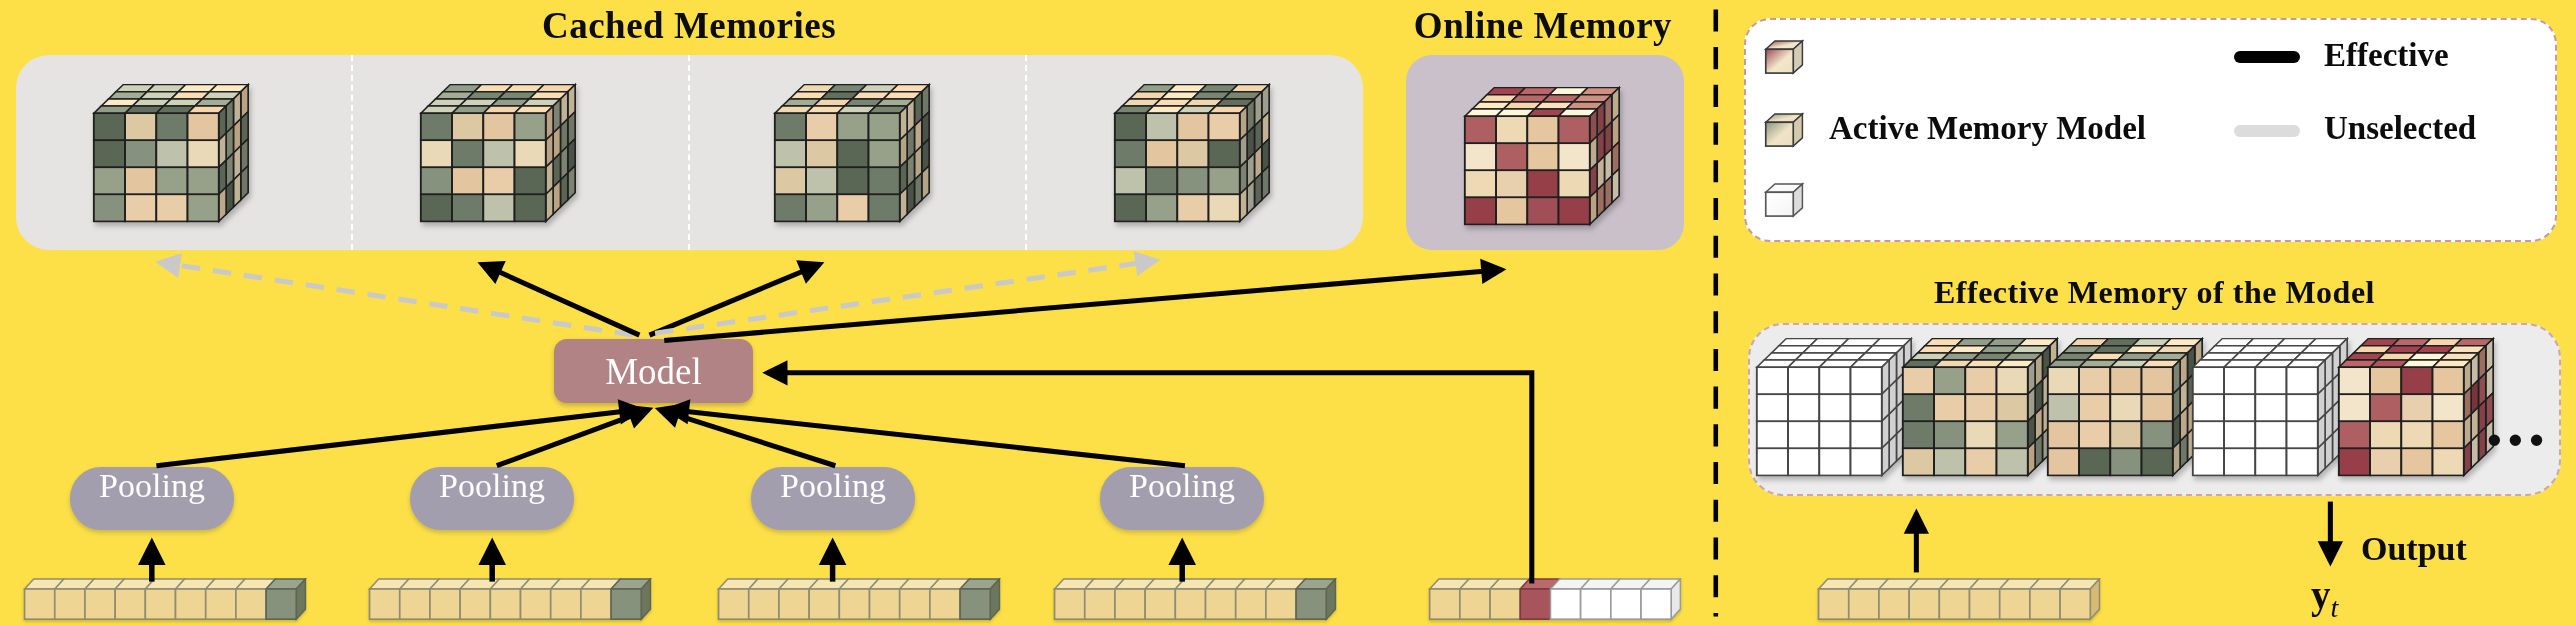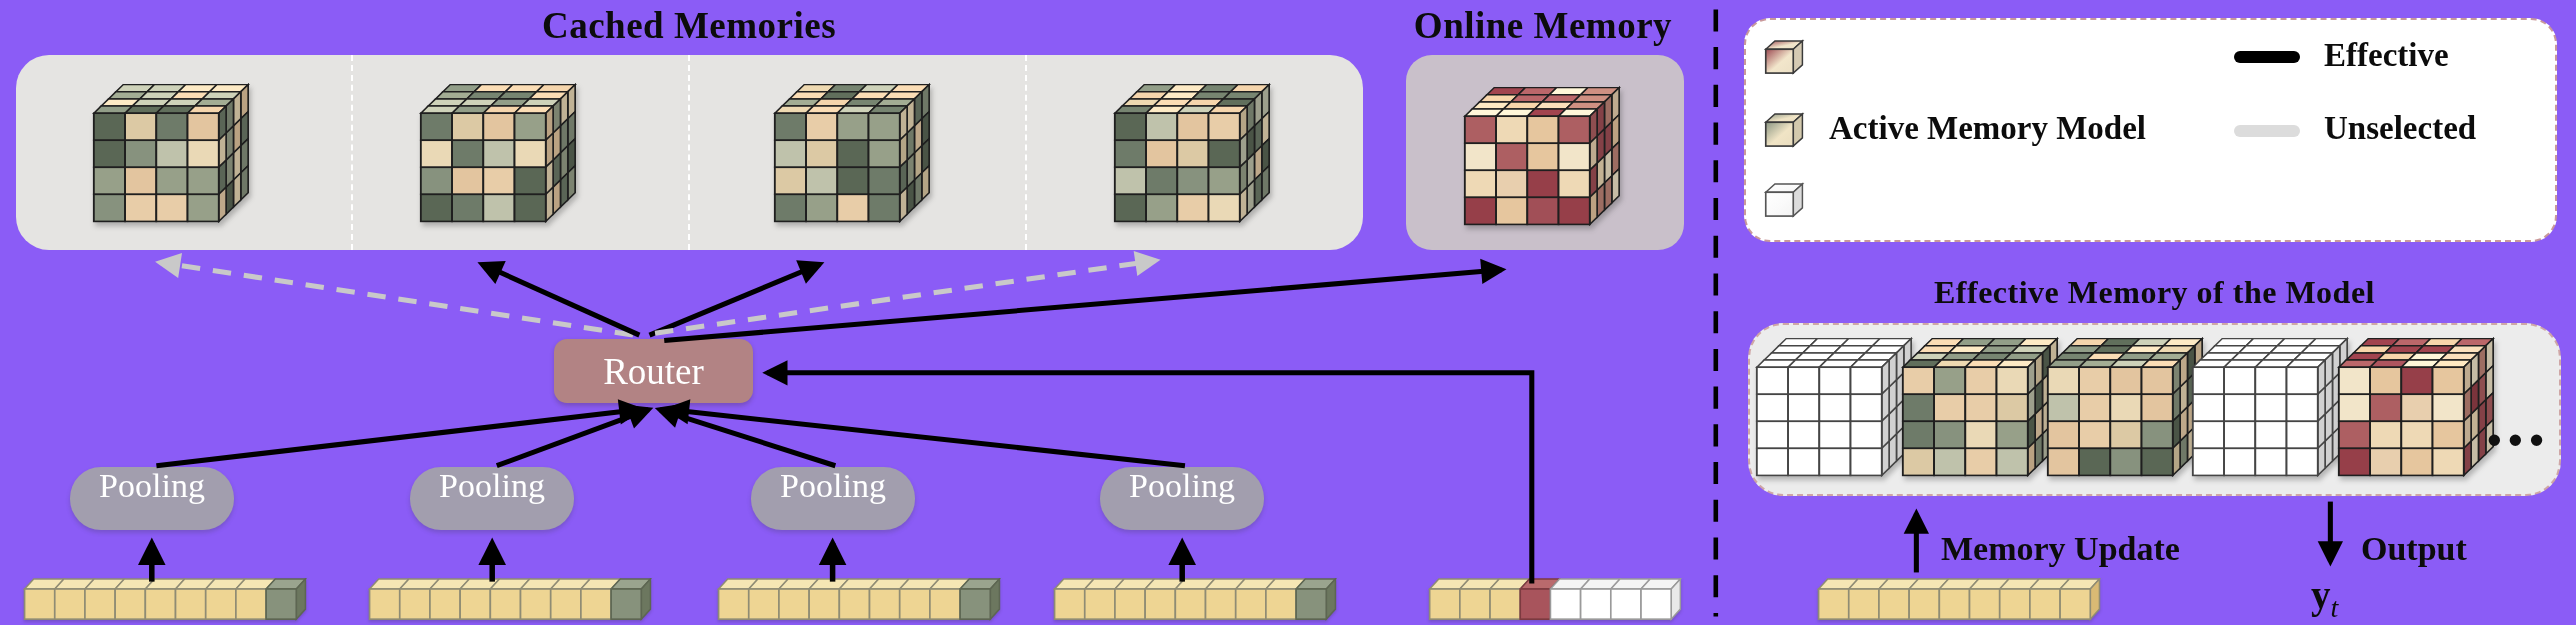--- a/index.html
+++ b/index.html
@@ -1,16 +1,16 @@
 <!DOCTYPE html>
 <html style="font-size:14.7px"><head>
 <meta charset="utf-8">
 <style>
   html,body{margin:0;padding:0;background:#ffffff;}
-  .canvas{position:relative;width:2576px;height:626px;background:#8b5cf6;overflow:hidden;
+  .canvas{position:relative;width:2576px;height:626px;background:#fde047;overflow:hidden;
           font-family:"Liberation Serif","DejaVu Serif",serif;}
   .abs{position:absolute;}
   .title{font-size:37px;font-weight:600;color:#0c0c0c;text-align:center;letter-spacing:0.5px;}
   .box{position:absolute;border-radius:28px;}
   .cached-box{left:15.6px;top:55px;width:1347px;height:195px;background:#e5e4e2;border-radius:33px;display:flex;}
   .cached-section{flex:1 1 0;height:100%;}
   .cached-section.sep{border-right:2.8px dashed #ffffff;}
   .online-box{left:1406px;top:55px;width:278px;height:195px;background:#c9c0ca;border-radius:26px;}
   .router{left:554px;top:339px;width:199px;height:64px;background:#b28384;border-radius:13px;
           display:flex;align-items:center;justify-content:center;color:#fff;font-size:37px;
@@ -296,21 +296,21 @@
         <rect x="36" y="106" width="34" height="34" fill="#e8cfae" stroke="#1f1f1f" stroke-width="2"></rect>
         <rect x="70" y="106" width="34" height="34" fill="#963f49" stroke="#1f1f1f" stroke-width="2"></rect>
         <rect x="104" y="106" width="34" height="34" fill="#eed9b5" stroke="#1f1f1f" stroke-width="2"></rect>
         <rect x="2" y="140" width="34" height="34" fill="#963f49" stroke="#1f1f1f" stroke-width="2"></rect>
         <rect x="36" y="140" width="34" height="34" fill="#e6c69e" stroke="#1f1f1f" stroke-width="2"></rect>
         <rect x="70" y="140" width="34" height="34" fill="#a14f57" stroke="#1f1f1f" stroke-width="2"></rect>
         <rect x="104" y="140" width="34" height="34" fill="#963f49" stroke="#1f1f1f" stroke-width="2"></rect>
       </svg></div>
 
   <div class="router abs">
-    <span>Router</span>
+    <span>Model</span>
   </div>
   <div class="pooling" style="left:70px;">
       <span>Pooling</span>
     </div>
   <div class="pooling" style="left:410px;">
       <span>Pooling</span>
     </div>
   <div class="pooling" style="left:751px;">
       <span>Pooling</span>
     </div>
@@ -711,21 +711,20 @@
         <rect x="36" y="106" width="34" height="34" fill="#eed9b5" stroke="#1f1f1f" stroke-width="2"></rect>
         <rect x="70" y="106" width="34" height="34" fill="#eed9b5" stroke="#1f1f1f" stroke-width="2"></rect>
         <rect x="104" y="106" width="34" height="34" fill="#e6c69e" stroke="#1f1f1f" stroke-width="2"></rect>
         <rect x="2" y="140" width="34" height="34" fill="#963f49" stroke="#1f1f1f" stroke-width="2"></rect>
         <rect x="36" y="140" width="34" height="34" fill="#e8cfae" stroke="#1f1f1f" stroke-width="2"></rect>
         <rect x="70" y="140" width="34" height="34" fill="#e6c69e" stroke="#1f1f1f" stroke-width="2"></rect>
         <rect x="104" y="140" width="34" height="34" fill="#eed9b5" stroke="#1f1f1f" stroke-width="2"></rect>
       </svg></div>
   <div class="dots" style="left:2487px;top:416px;">•••</div>
 
-  <div class="small-label" style="left:1941px;top:530px;">Memory Update</div>
   <div class="small-label" style="left:2361px;top:530px;">Output</div>
   <div class="yt" style="left:2311px;top:572px;"><b>y</b><sub>t</sub></div>
 
   <div class="strip" style="left:1817px;top:578px;"><svg width="284" height="43" viewBox="0 0 309 47">
         <polygon points="1,12 11,1 44,1 34,12" fill="#f5e6b4" stroke="#8f8c74" stroke-width="1.6"></polygon>
         <polygon points="34,12 44,1 77,1 67,12" fill="#f5e6b4" stroke="#8f8c74" stroke-width="1.6"></polygon>
         <polygon points="67,12 77,1 110,1 100,12" fill="#f5e6b4" stroke="#8f8c74" stroke-width="1.6"></polygon>
         <polygon points="100,12 110,1 143,1 133,12" fill="#f5e6b4" stroke="#8f8c74" stroke-width="1.6"></polygon>
         <polygon points="133,12 143,1 176,1 166,12" fill="#f5e6b4" stroke="#8f8c74" stroke-width="1.6"></polygon>
         <polygon points="166,12 176,1 209,1 199,12" fill="#f5e6b4" stroke="#8f8c74" stroke-width="1.6"></polygon>

